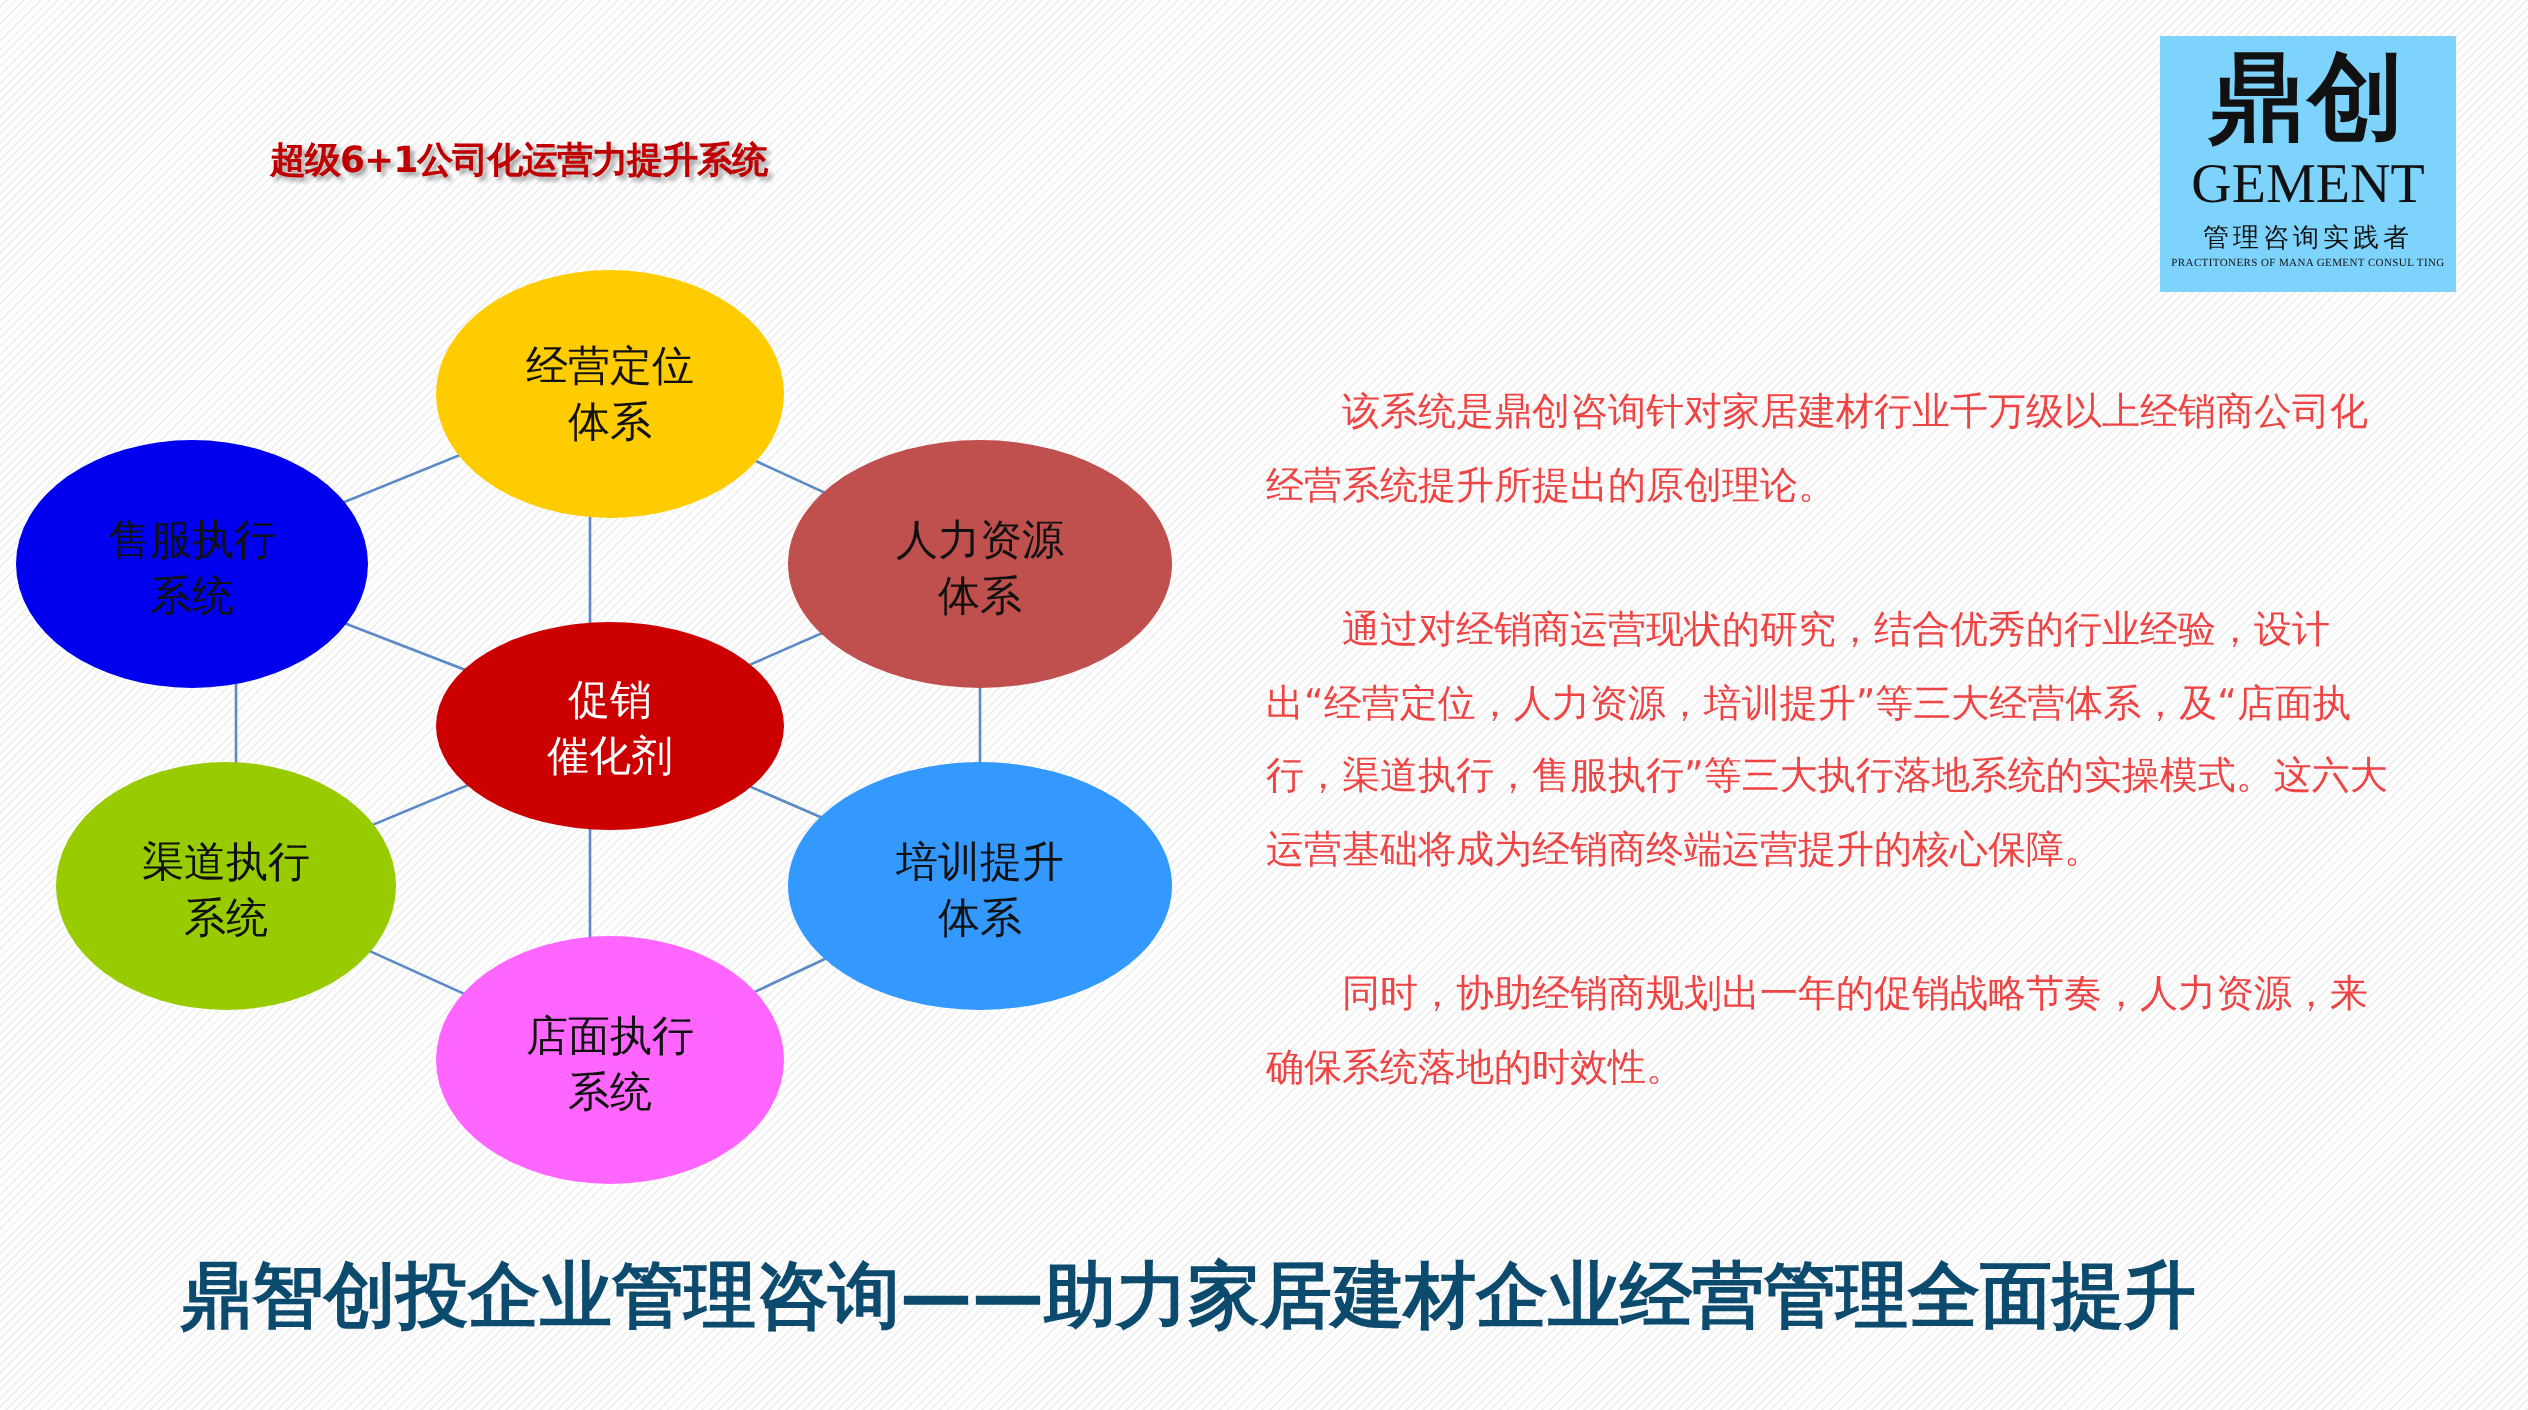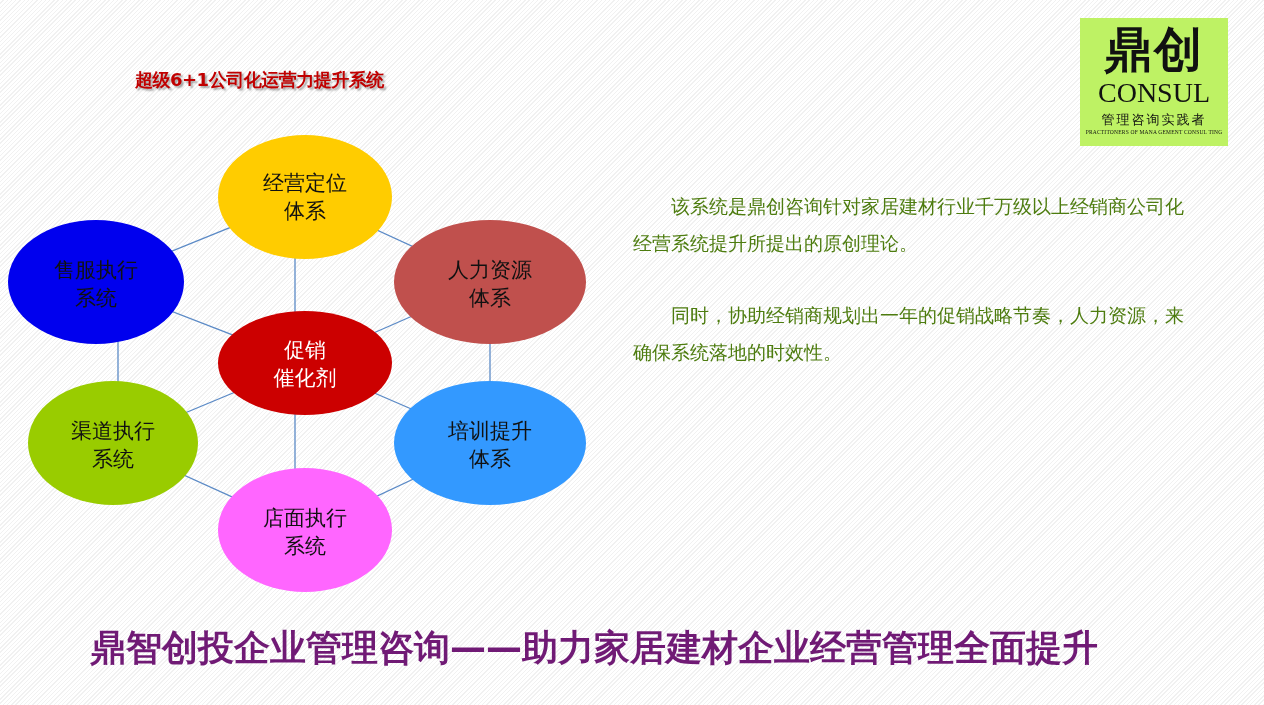--- a/index.html
+++ b/index.html
@@ -10,50 +10,50 @@
       background-image: repeating-linear-gradient(135deg, #ffffff 0px, #ffffff 2px, #f1f1f1 2px, #f1f1f1 3px);
     }
     .title {
       position: absolute; left: 135px; top: 68px;
       font-size: 18px; font-weight: bold; color: #c00000;
       text-shadow: 2px 2px 2px rgba(0,0,0,0.35);
       letter-spacing: -0.5px; white-space: nowrap;
     }
     .logo {
       position: absolute; left: 1080px; top: 18px; width: 148px; height: 128px;
-      background: #bef264; text-align: center;
+      background: #7dd3fc; text-align: center;
     }
     .logo-cn { font-size: 48px; font-weight: bold; line-height: 58px; color: #111; letter-spacing: 2px; margin-top: 2px; font-family: "DejaVu Sans", sans-serif; }
     .logo-en { font-family: "Liberation Serif", "DejaVu Serif", serif; font-size: 28px; line-height: 30px; color: #111; letter-spacing: 0px; }
     .logo-sub { font-size: 13px; line-height: 16px; color: #111; letter-spacing: 2px; margin-top: 4px; }
     .logo-tiny { font-family: "Liberation Serif", serif; font-size: 5.5px; line-height: 8px; color: #111; letter-spacing: 0.2px; white-space: nowrap; }
     svg.diagram { position: absolute; left: 0; top: 0; }
     .node-label {
       font-family: "DejaVu Sans", "Liberation Sans", sans-serif;
       font-size: 21px;
     }
     .body-text {
       position: absolute; left: 633px; top: 188px; width: 565px;
-      font-size: 19px; line-height: 36.5px; color: #4d7c0f;
+      font-size: 19px; line-height: 36.5px; color: #ef4444;
     }
     .body-text p { margin: 0 0 36px 0; text-indent: 2em; }
     .footer {
       position: absolute; left: 90px; top: 624px;
-      font-size: 36px; font-weight: bold; color: #701a75; white-space: nowrap;
+      font-size: 36px; font-weight: bold; color: #0c4a6e; white-space: nowrap;
       letter-spacing: 0px;
     }
   </style>
 </head>
 <body>
 
 <div class="title">超级6+1公司化运营力提升系统</div>
 
 <div class="logo">
   <div class="logo-cn">鼎创</div>
-  <div class="logo-en">CONSUL</div>
+  <div class="logo-en">GEMENT</div>
   <div class="logo-sub">管理咨询实践者</div>
   <div class="logo-tiny">PRACTITONERS OF MANA GEMENT CONSUL TING</div>
 </div>
 
 <svg class="diagram" width="620" height="610" viewBox="0 0 620 610">
   <g stroke="#5b8ac6" stroke-width="1.3" fill="none">
 
     <line x1="305" y1="197" x2="490" y2="282"></line>
     <line x1="490" y1="282" x2="490" y2="443"></line>
     <line x1="490" y1="443" x2="305" y2="530"></line>
@@ -107,16 +107,17 @@
 
   <g>
     <ellipse cx="305" cy="363" rx="87" ry="52" fill="#cc0000"></ellipse>
     <text class="node-label" x="305" y="357" text-anchor="middle" fill="#ffffff">促销</text>
     <text class="node-label" x="305" y="385" text-anchor="middle" fill="#ffffff">催化剂</text>
   </g>
 </svg>
 
 <div class="body-text">
   <p>该系统是鼎创咨询针对家居建材行业千万级以上经销商公司化经营系统提升所提出的原创理论。</p>
+  <p>通过对经销商运营现状的研究，结合优秀的行业经验，设计出“经营定位，人力资源，培训提升”等三大经营体系，及“店面执行，渠道执行，售服执行”等三大执行落地系统的实操模式。这六大运营基础将成为经销商终端运营提升的核心保障。</p>
   <p>同时，协助经销商规划出一年的促销战略节奏，人力资源，来确保系统落地的时效性。</p>
 </div>
 
 <div class="footer">鼎智创投企业管理咨询——助力家居建材企业经营管理全面提升</div>
 
 </body></html>

